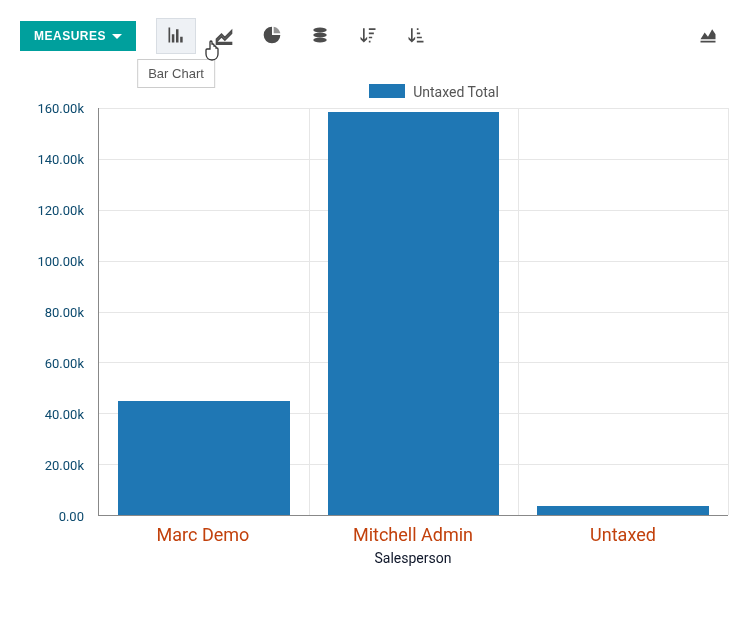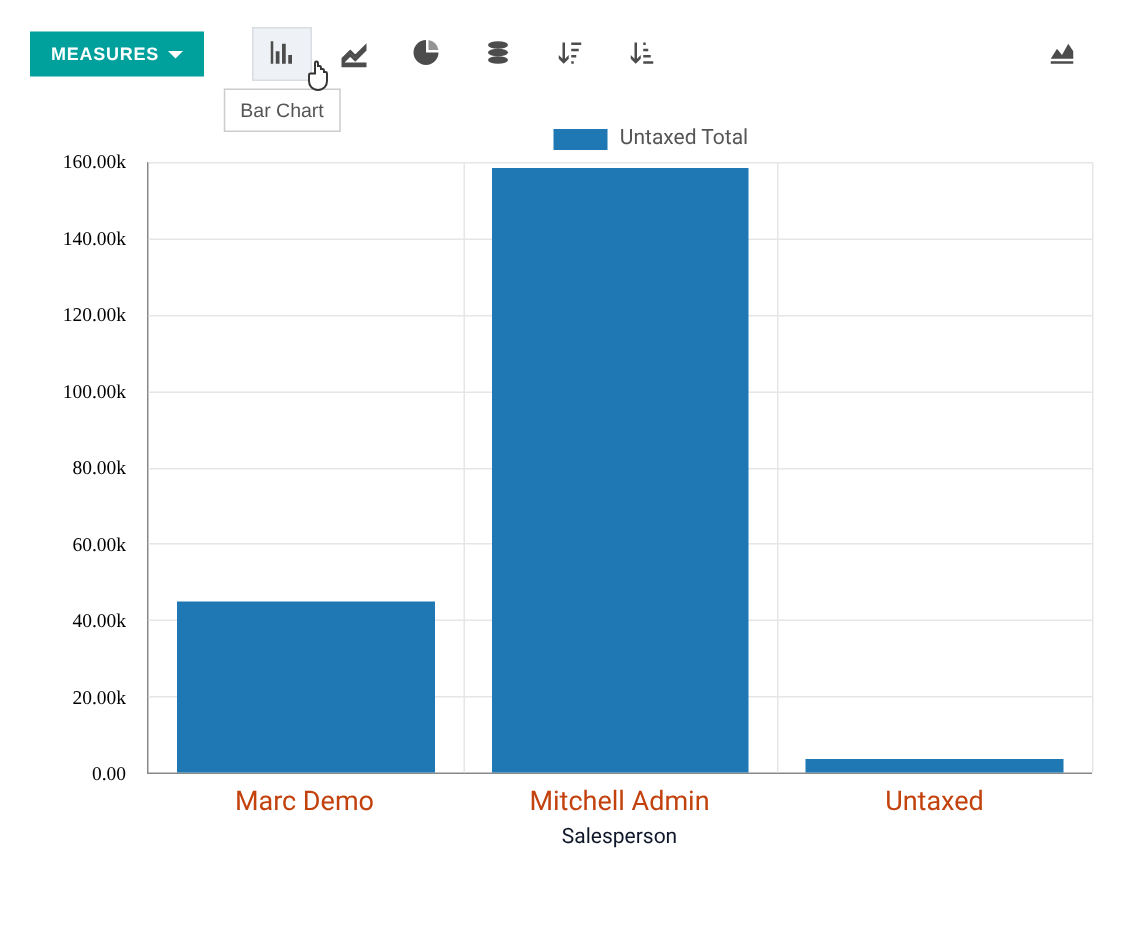--- a/index.html
+++ b/index.html
@@ -67,21 +67,21 @@
     }
     .cursor-pointer {
       position: absolute;
       top: 40px;
       left: 202px;
       z-index: 20;
       pointer-events: none;
     }
     .legend {
       display: flex;
-      align-items: flex-end;
+      align-items: flex-start;
       justify-content: center;
       gap: 8px;
       margin-top: 18px;
       margin-bottom: 8px;
       margin-left: 120px;
     }
     .legend-swatch {
       width: 36px;
       height: 14px;
       background: #1f77b4;
@@ -100,23 +100,22 @@
       position: absolute;
       left: 0;
       top: 0;
       width: 72px;
       height: 408px;
     }
     .y-tick {
       position: absolute;
       right: 8px;
       font-size: 13px;
-      color: #000000;
+      color: #0c4a6e;
       transform: translateY(-50%);
-      font-family: Liberation Serif, serif;
     }
     .plot {
       position: absolute;
       left: 78px;
       top: 0;
       right: 0;
       height: 408px;
       border-left: 1px solid #888;
       border-bottom: 1px solid #888;
     }
@@ -163,21 +162,21 @@
   </style>
 </head>
 <body>
 
 <div class="toolbar">
   <button class="measures-btn">
     <span>MEASURES</span>
     <span class="caret"></span>
   </button>
 
-  <button class="icon-btn active" style="margin-left:24px;">
+  <button class="icon-btn active" style="margin-left:12px;">
     <span>
       <svg viewBox="0 0 24 24">
           <path d="M3 3v18h2V3H3zm4 8h3v10H7V11zm5-6h3v16h-3V5zm5 9h3v7h-3v-7z"></path>
         </svg>
     </span>
     <div class="tooltip">
       <span>Bar Chart</span>
     </div>
   </button>
 

